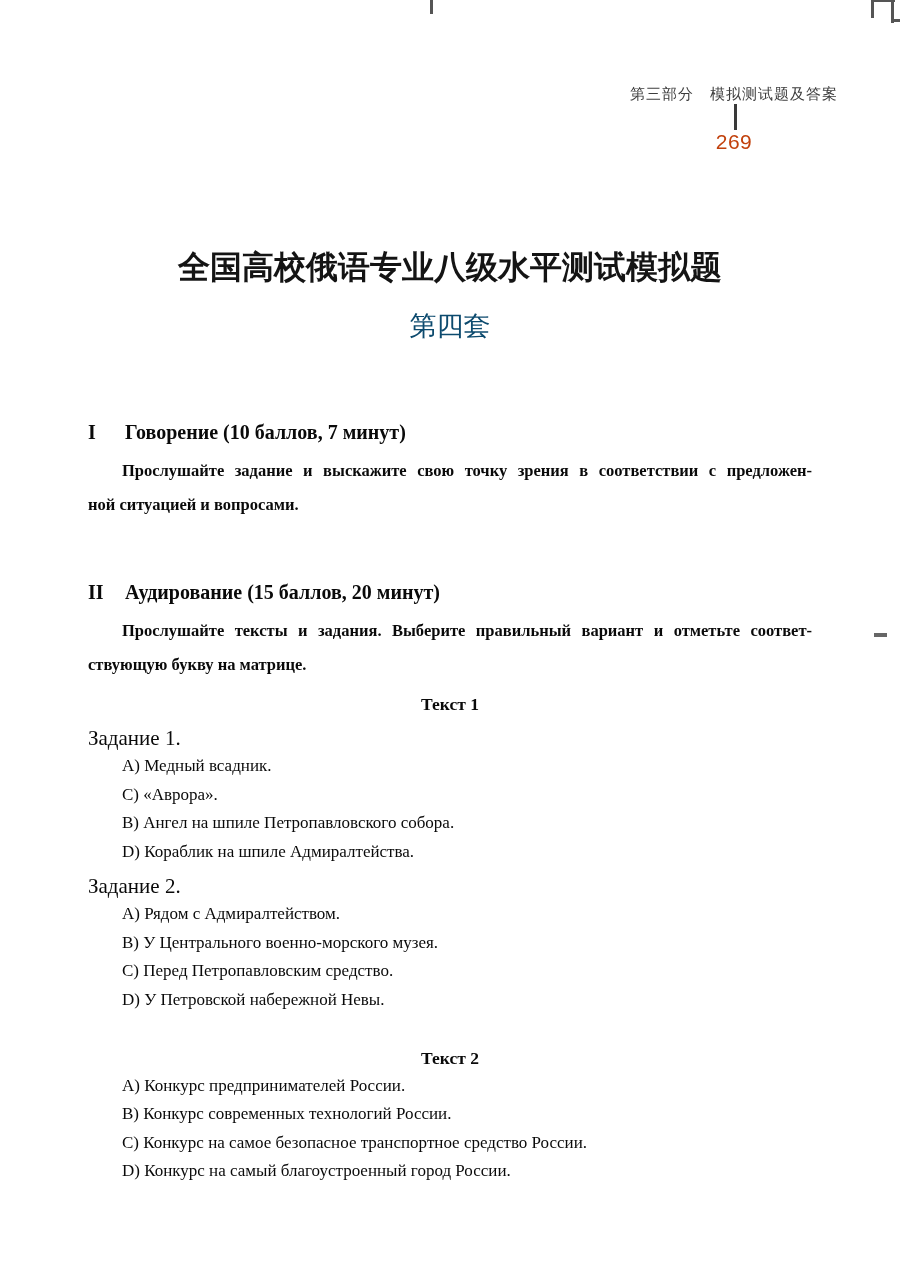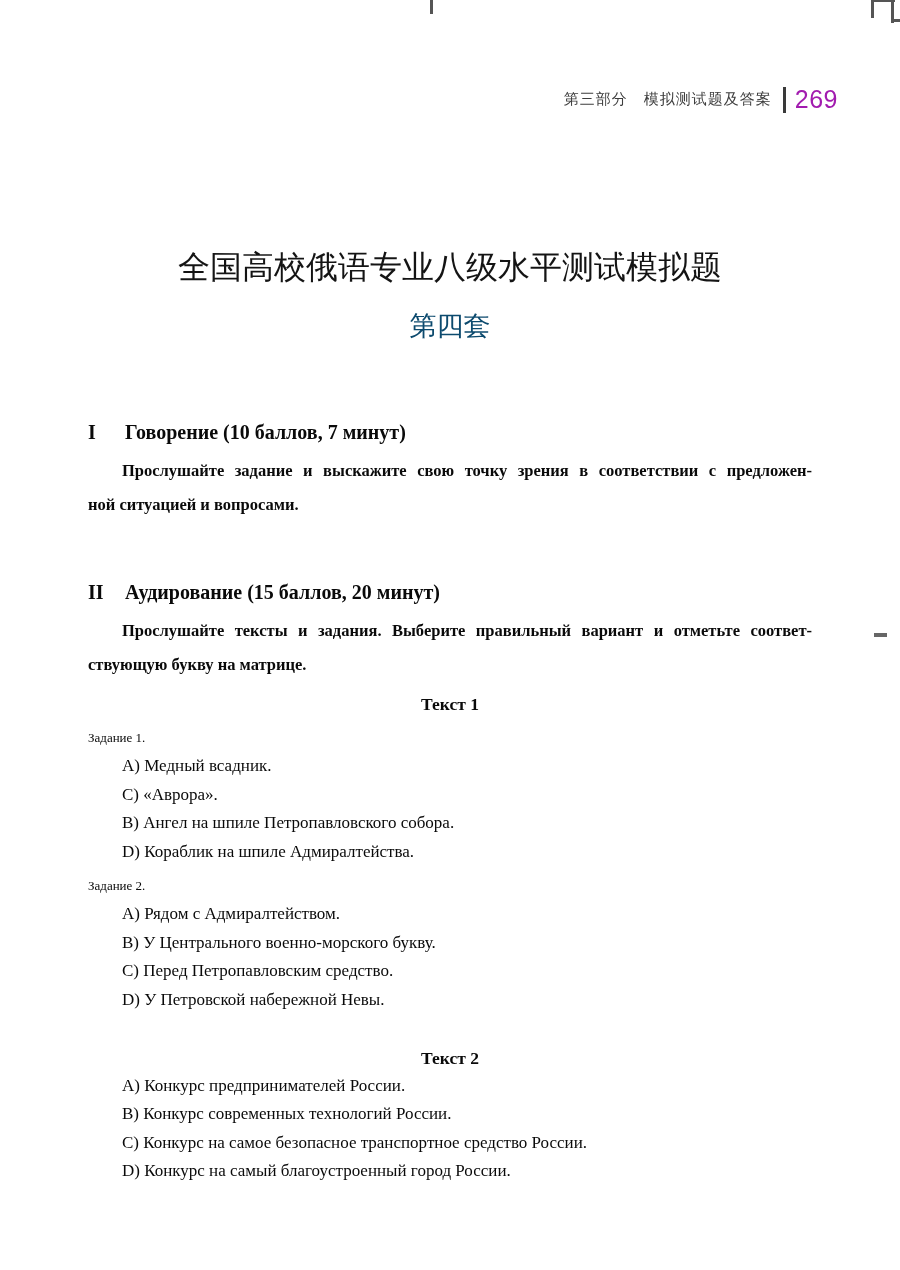--- a/index.html
+++ b/index.html
@@ -32,51 +32,52 @@
   .mark-right-dash { left: 874px; top: 633px; width: 13px; height: 4px; background: #666; }
 
   
   .running-header {
     position: absolute;
     top: 85px;
     right: 62px;
     display: flex;
     align-items: center;
     font-family: "Liberation Sans", sans-serif;
+    flex-direction: column;
   }
   .rh-text {
     font-size: 15px;
     color: #3d3d3d;
     letter-spacing: 1px;
   }
   .rh-sep {
     width: 3px;
     height: 26px;
     background: #3a3a3a;
     margin: 0 9px 0 11px;
   }
   .rh-page {
-    font-size: 25px;
-    color: #a21caf;
+    font-size: 21px;
+    color: #c2410c;
     letter-spacing: 0.5px;
   }
 
   
   .content {
     position: absolute;
     left: 88px;
     top: 0;
     width: 724px;
   }
   .doc-title {
     margin: 246px 0 0 0;
     text-align: center;
     font-family: "Liberation Sans", sans-serif;
     font-size: 32px;
-    font-weight: 400;
+    font-weight: 700;
     line-height: 42px;
     color: #141414;
   }
   .doc-subtitle {
     margin: 20px 0 0 0;
     text-align: center;
     font-family: "Liberation Sans", sans-serif;
     font-size: 27px;
     font-weight: 500;
     line-height: 36px;
@@ -110,21 +111,21 @@
     margin-top: 8px;
     text-align: center;
     font-weight: bold;
     font-size: 17.5px;
     line-height: 28px;
   }
   .text-title.second { margin-top: 30px; }
 
   .task-label {
     margin-top: 6px;
-    font-size: 13px;
+    font-size: 21px;
     line-height: 28.4px;
   }
   .option {
     padding-left: 34px;
     font-size: 17px;
     line-height: 28.4px;
   }
 </style>
 </head>
 <body>
@@ -171,21 +172,21 @@
       <div class="task-label">Задание 1.</div>
       <div class="option">A) Медный всадник.</div>
       <div class="option">C) «Аврора».</div>
       <div class="option">B) Ангел на шпиле Петропавловского собора.</div>
       <div class="option">D) Кораблик на шпиле Адмиралтейства.</div>
     </div>
 
     <div class="task">
       <div class="task-label">Задание 2.</div>
       <div class="option">A) Рядом с Адмиралтейством.</div>
-      <div class="option">B) У Центрального военно-морского букву.</div>
+      <div class="option">B) У Центрального военно-морского музея.</div>
       <div class="option">C) Перед Петропавловским средство.</div>
       <div class="option">D) У Петровской набережной Невы.</div>
     </div>
 
     <div class="text-title second">Текст 2</div>
 
     <div class="task">
       <div class="option">A) Конкурс предпринимателей России.</div>
       <div class="option">B) Конкурс современных технологий России.</div>
       <div class="option">C) Конкурс на самое безопасное транспортное средство России.</div>

